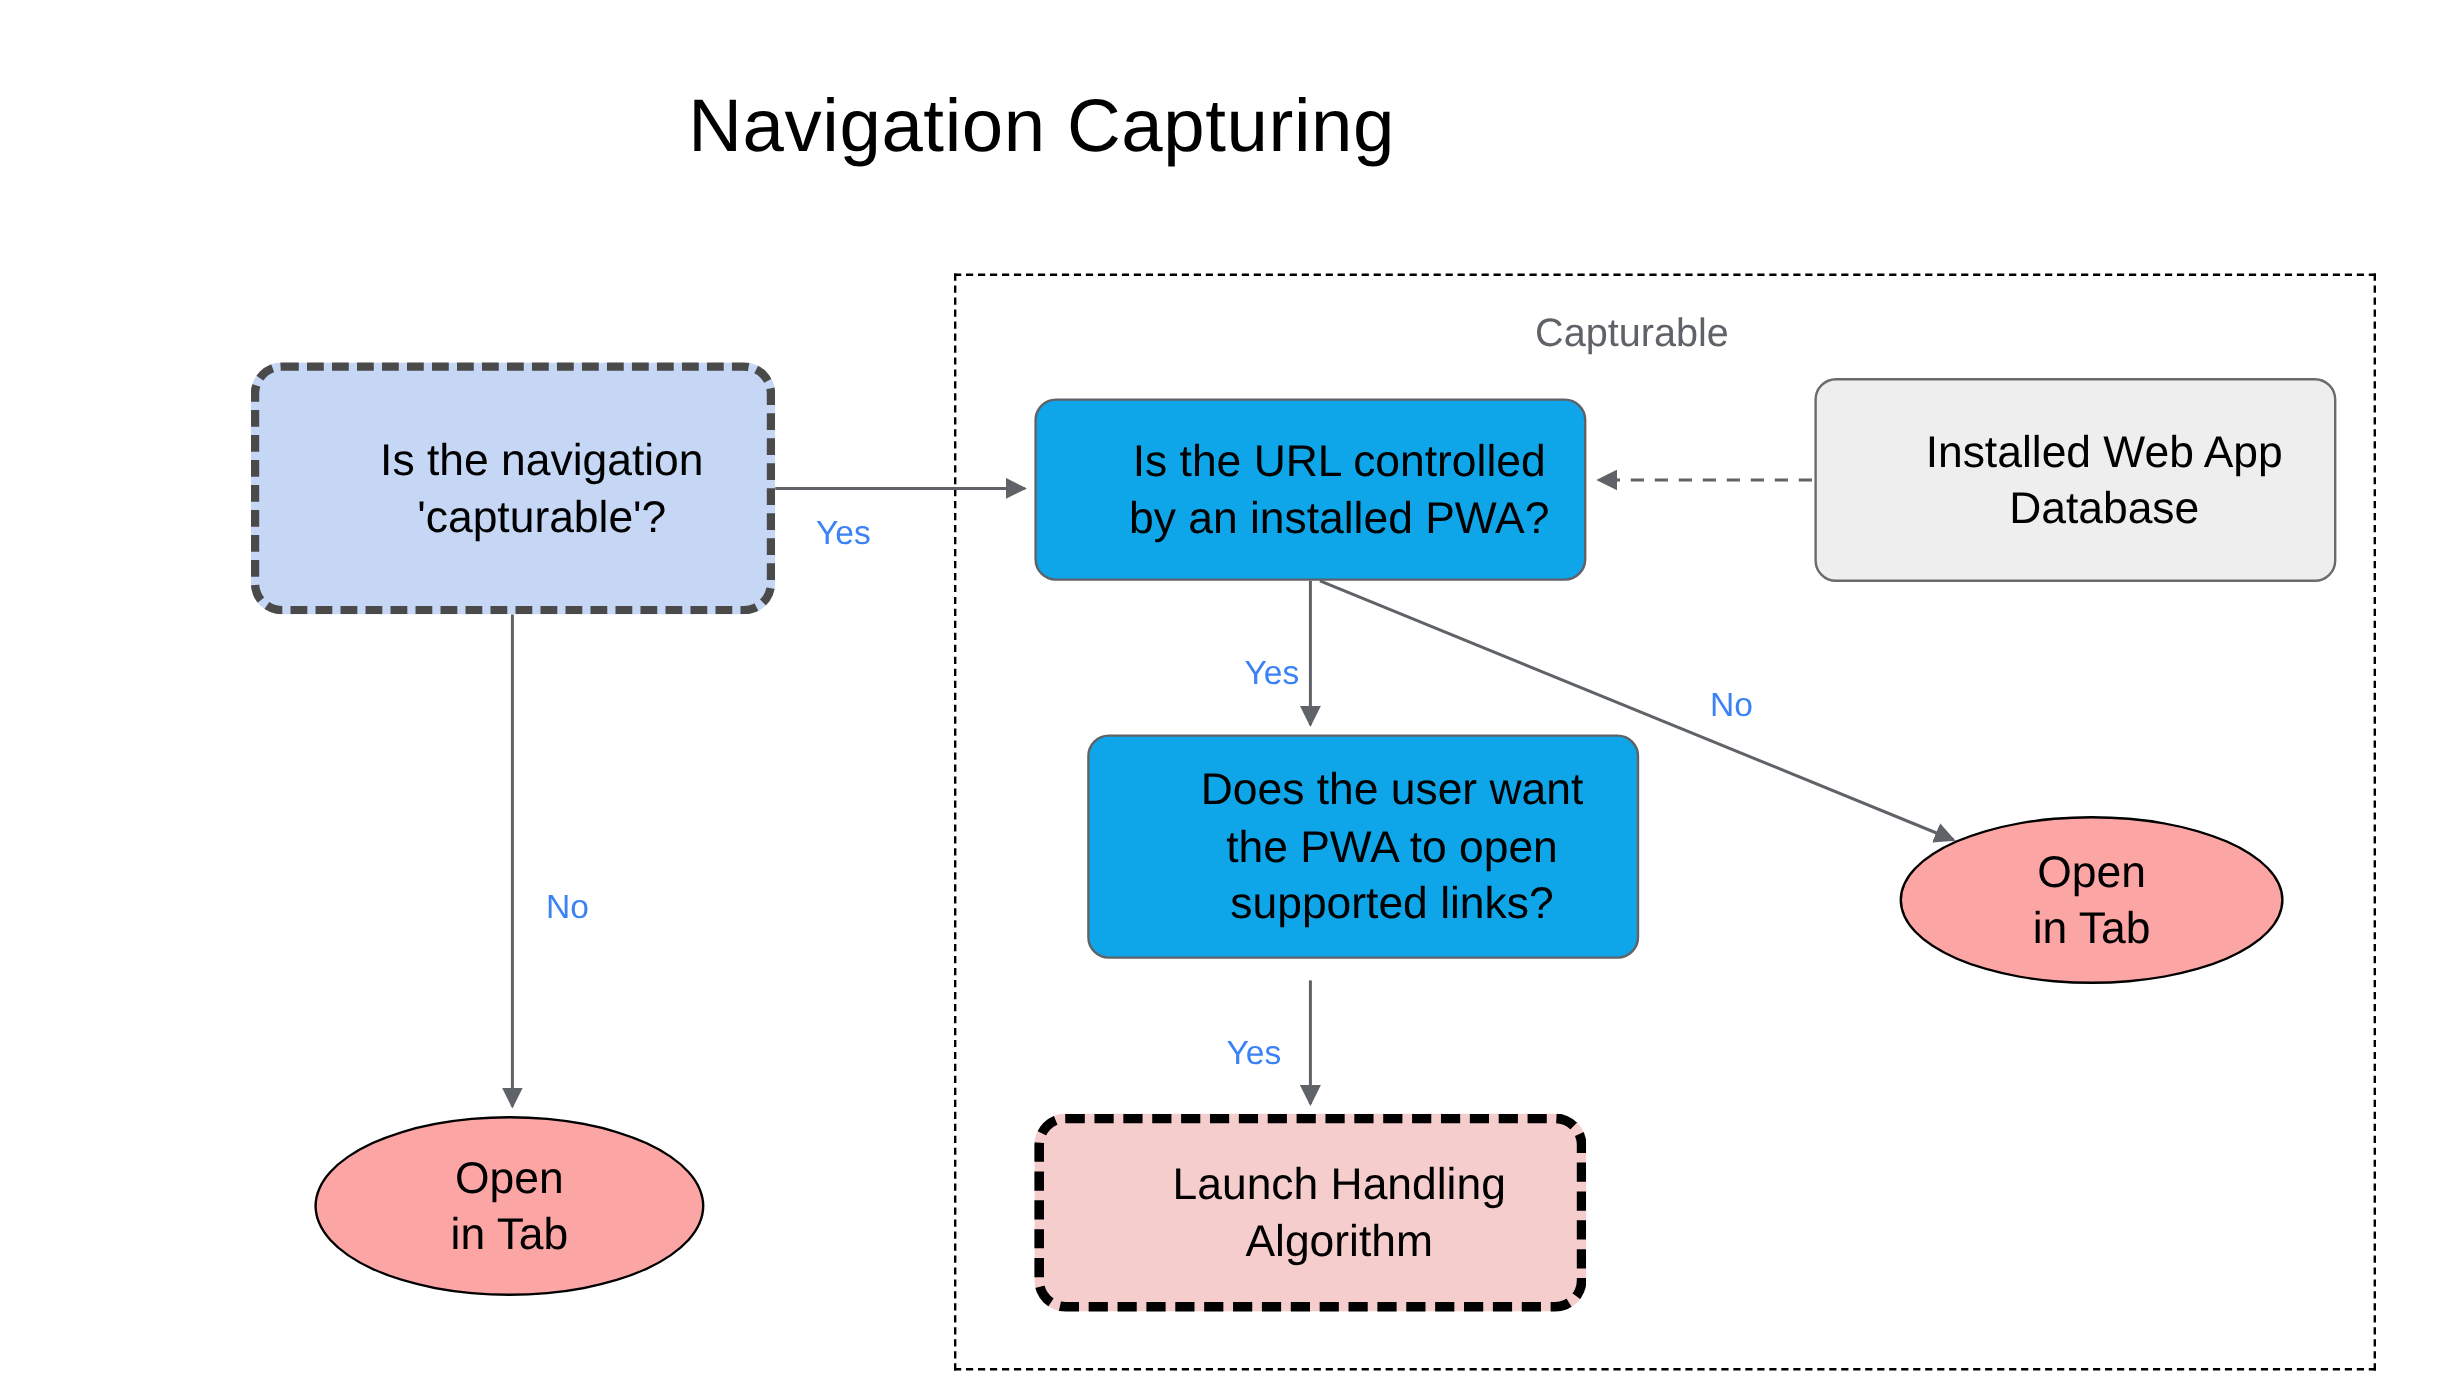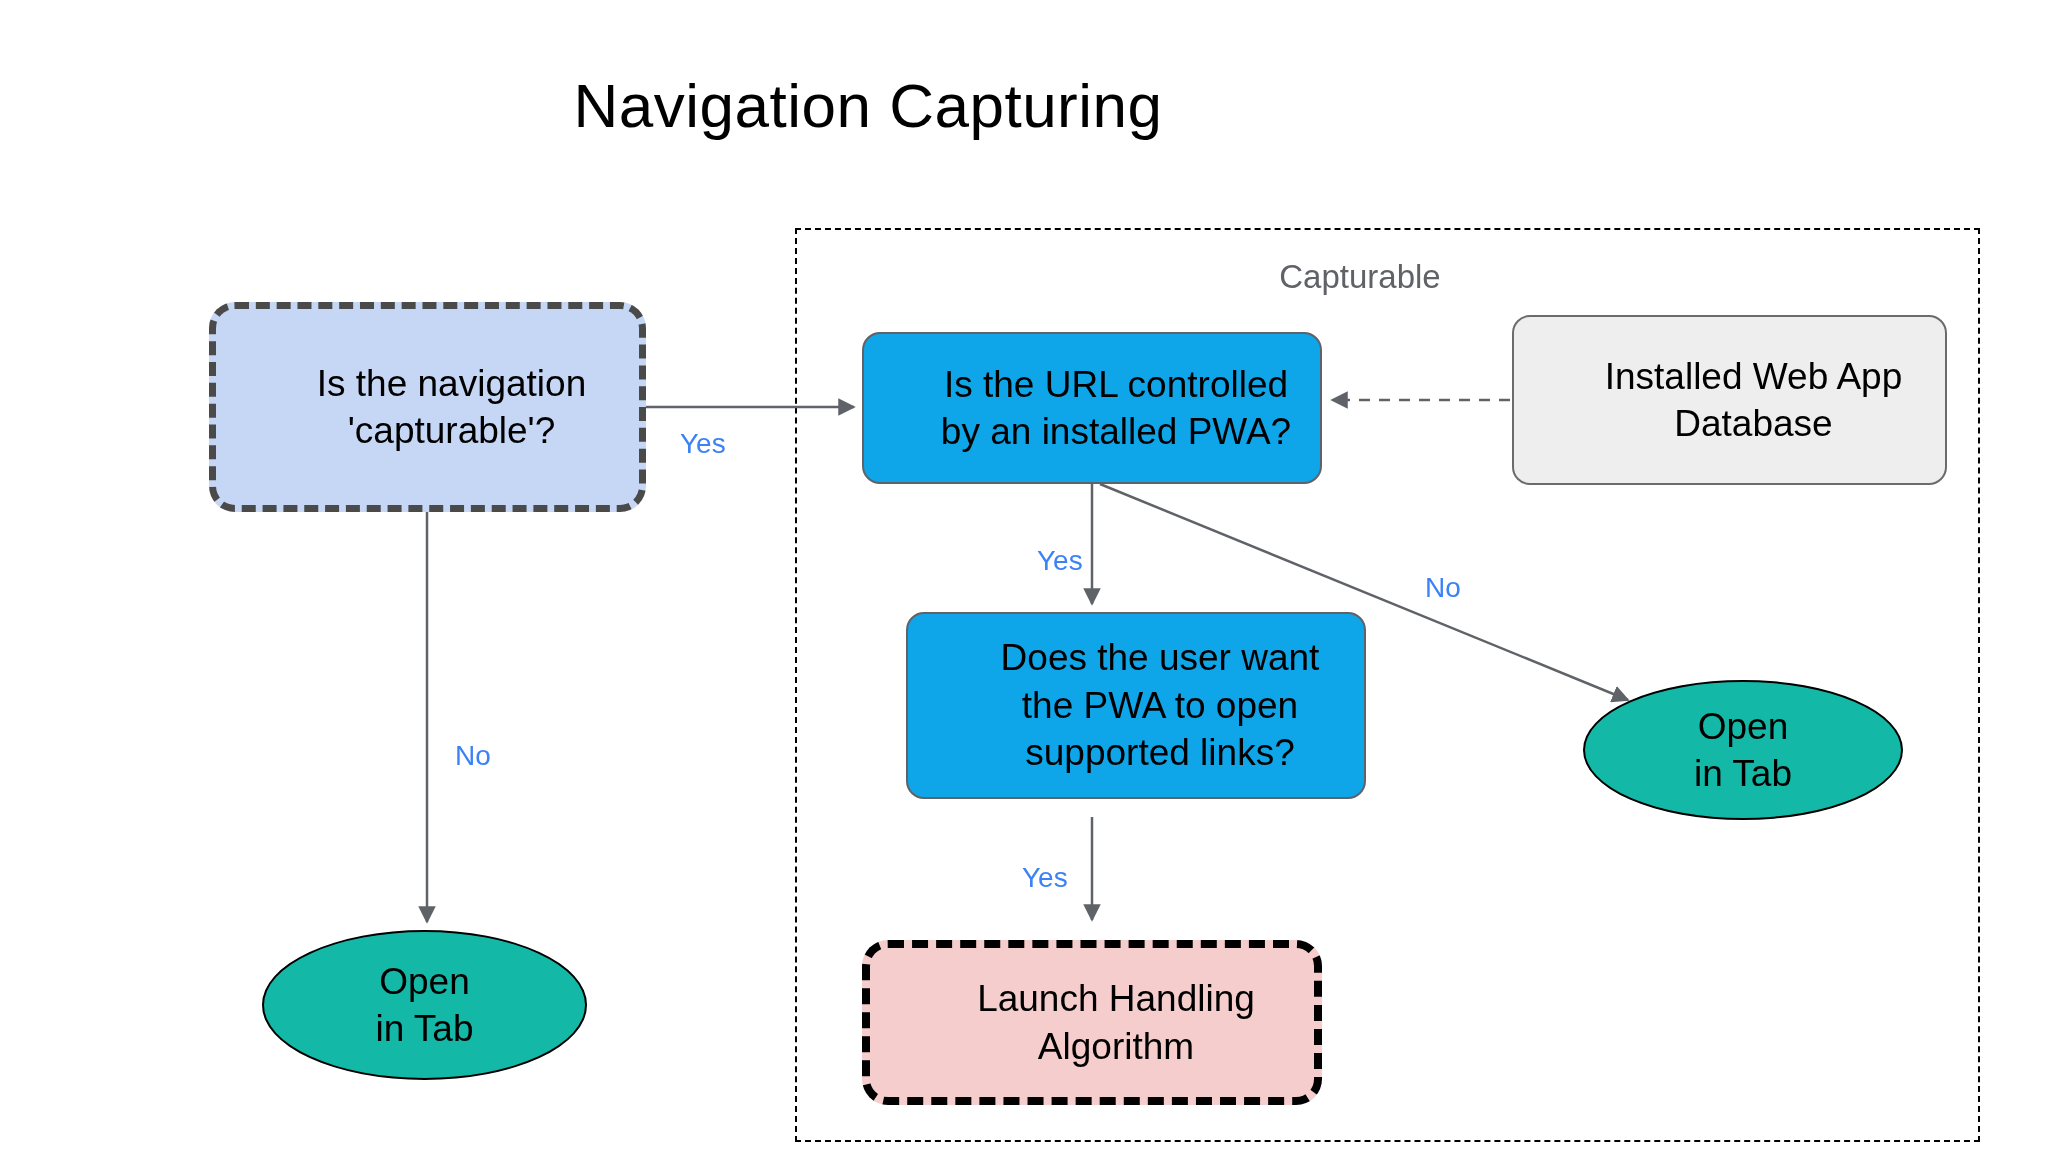--- a/index.html
+++ b/index.html
@@ -91,21 +91,21 @@
     border: 2px solid #6b6b6b;
   }
 
   .box-pink-dashed {
     background: #f6cdcd;
     border: 8px dashed #000000;
     border-radius: 26px;
   }
 
   .ellipse-green {
-    background: #14b8a6;
+    background: #fca5a5;
     border: 2.5px solid #000000;
     border-radius: 50%;
   }
 
   
   #node-is-capturable {
     left: 209px;  top: 302px;  width: 437px; height: 210px;
     font-size: 37px;
   }
   #node-url-controlled {
@@ -116,21 +116,20 @@
     left: 1512px; top: 315px;  width: 435px; height: 170px;
     font-size: 37px;
   }
   #node-user-want {
     left: 906px;  top: 612px;  width: 460px; height: 187px;
     font-size: 37px;
   }
   #node-launch-handling {
     left: 862px;  top: 928px;  width: 460px; height: 165px;
     font-size: 37px;
-    margin-top: 12px;
   }
   #node-open-tab-left {
     left: 262px;  top: 930px;  width: 325px; height: 150px;
     font-size: 37px;
   }
   #node-open-tab-right {
     left: 1583px; top: 680px;  width: 320px; height: 140px;
     font-size: 37px;
   }
 

